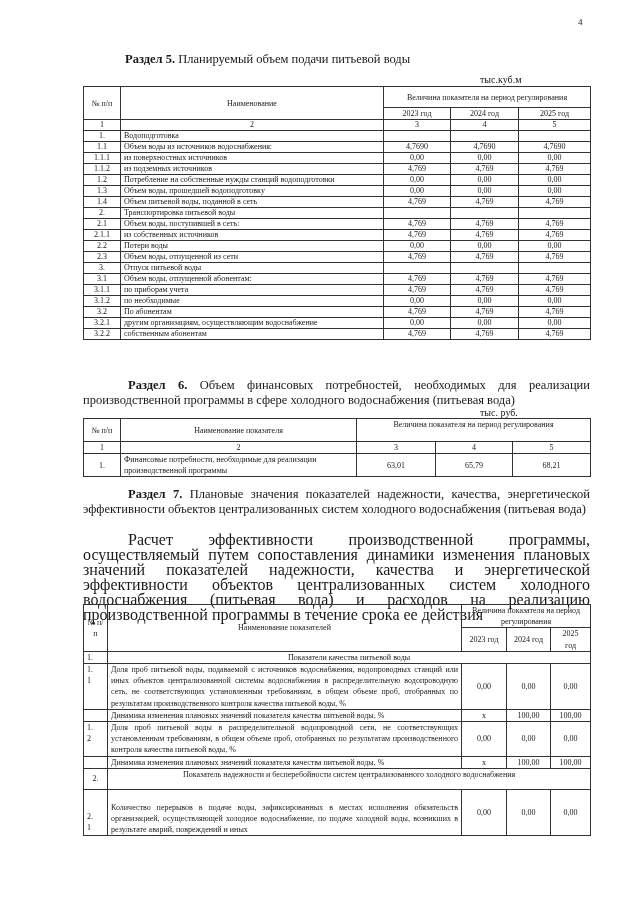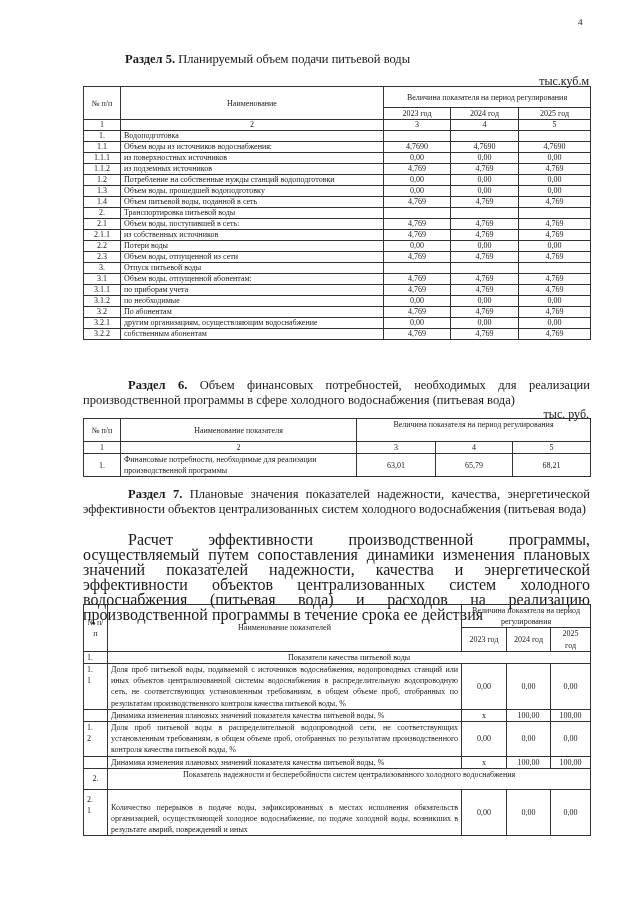--- a/index.html
+++ b/index.html
@@ -1,21 +1,21 @@
 <!DOCTYPE html>
 <html><head>
 <meta charset="utf-8">
 <style>
   html, body { margin: 0; padding: 0; background: #ffffff; }
   body { width: 639px; height: 905px; position: relative; overflow: hidden;
          font-family: "Liberation Serif", "DejaVu Serif", serif; color: #1a1a1a; }
   .page-num { position: absolute; left: 578px; top: 17px; font-size: 9px; }
   .heading { position: absolute; font-size: 12.5px; line-height: 15px; }
   .heading b { font-weight: bold; }
-  .unit { position: absolute; font-size: 12px; text-align: right; }
+  .unit { position: absolute; font-size: 10px; }
   table { position: absolute; border-collapse: collapse; table-layout: fixed; font-size: 8px; }
   td, th { border: 1px solid #333; padding: 0 3px; font-weight: normal; overflow: hidden; }
   .c { text-align: center; }
   .l { text-align: left; margin-left: 21px; }
   .j { text-align: justify; text-align-last: justify; }
   .jl { text-align: justify; }
   #t5 td { height: 10px; line-height: 10px; }
   #t5 .hdr td { line-height: 11px; }
   #t6 td { line-height: 11px; }
   #t7 td { line-height: 11.2px; }
@@ -290,20 +290,20 @@
     <td class="l">Динамика изменения плановых значений  показателя качества питьевой воды, %</td>
     <td class="c">х</td>
     <td class="c">100,00</td>
     <td class="c">100,00</td>
   </tr>
   <tr>
     <td class="c" style="height:20px;">2.</td>
     <td class="c" colspan="4" style="vertical-align:top;">Показатель надежности и бесперебойности систем централизованного холодного водоснабжения</td>
   </tr>
   <tr>
-    <td class="l" style="vertical-align:top; word-spacing:20px; padding-top:4px;">2. 1</td>
+    <td class="l" style="vertical-align:top; word-spacing:20px; padding-top:21px;">2. 1</td>
     <td class="jl" style="padding-top:12px;">Количество перерывов в подаче воды, зафиксированных в местах исполнения обязательств организацией, осуществляющей холодное водоснабжение, по подаче холодной воды, возникших в результате аварий, повреждений и иных</td>
     <td class="c">0,00</td>
     <td class="c">0,00</td>
     <td class="c">0,00</td>
   </tr>
 </tbody>
   </table>
 
 </body></html>

